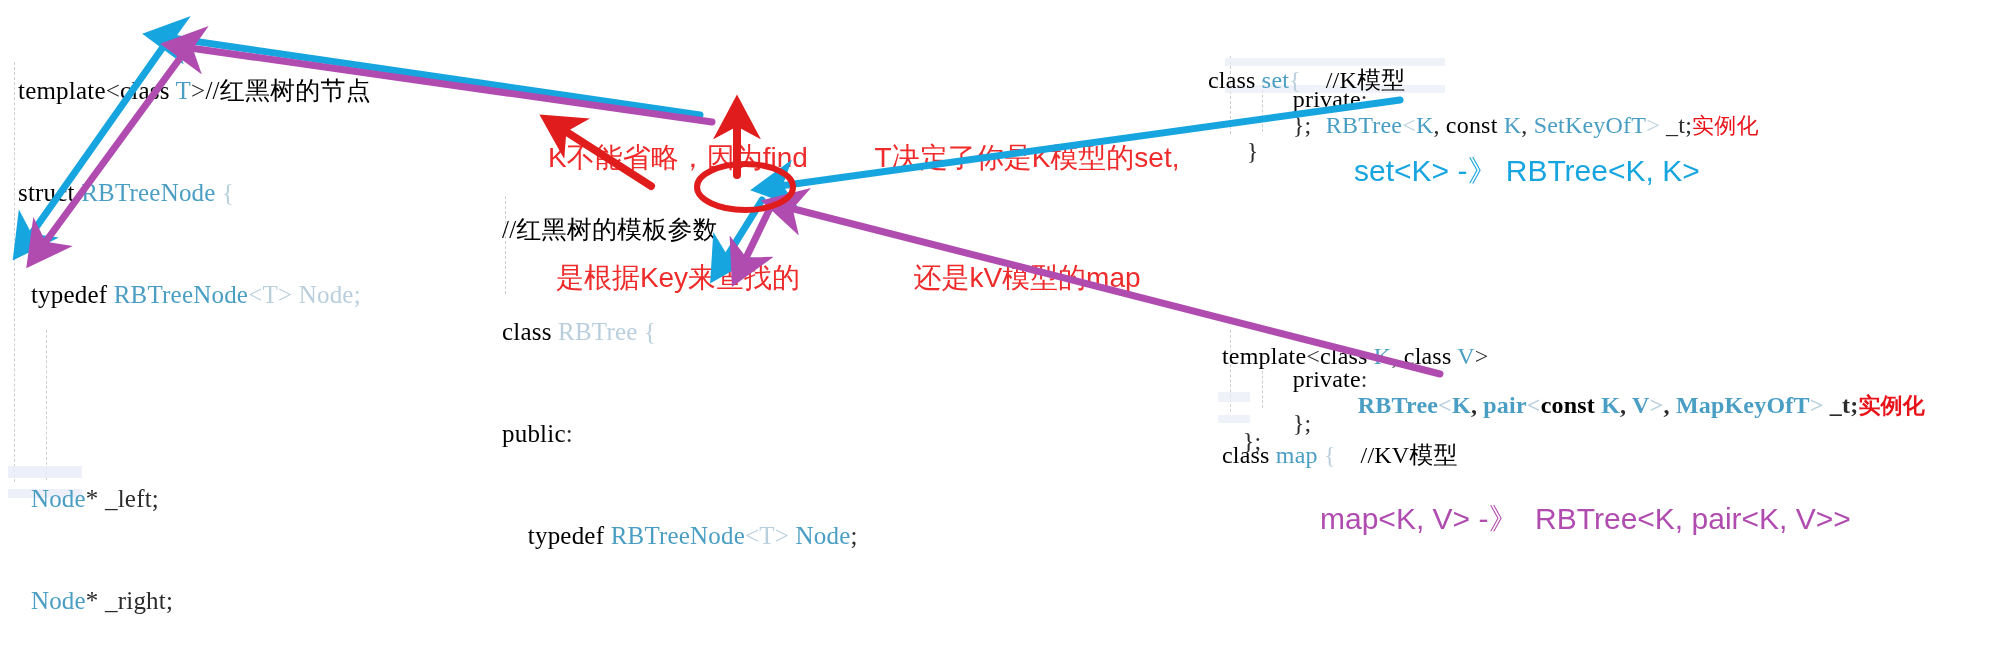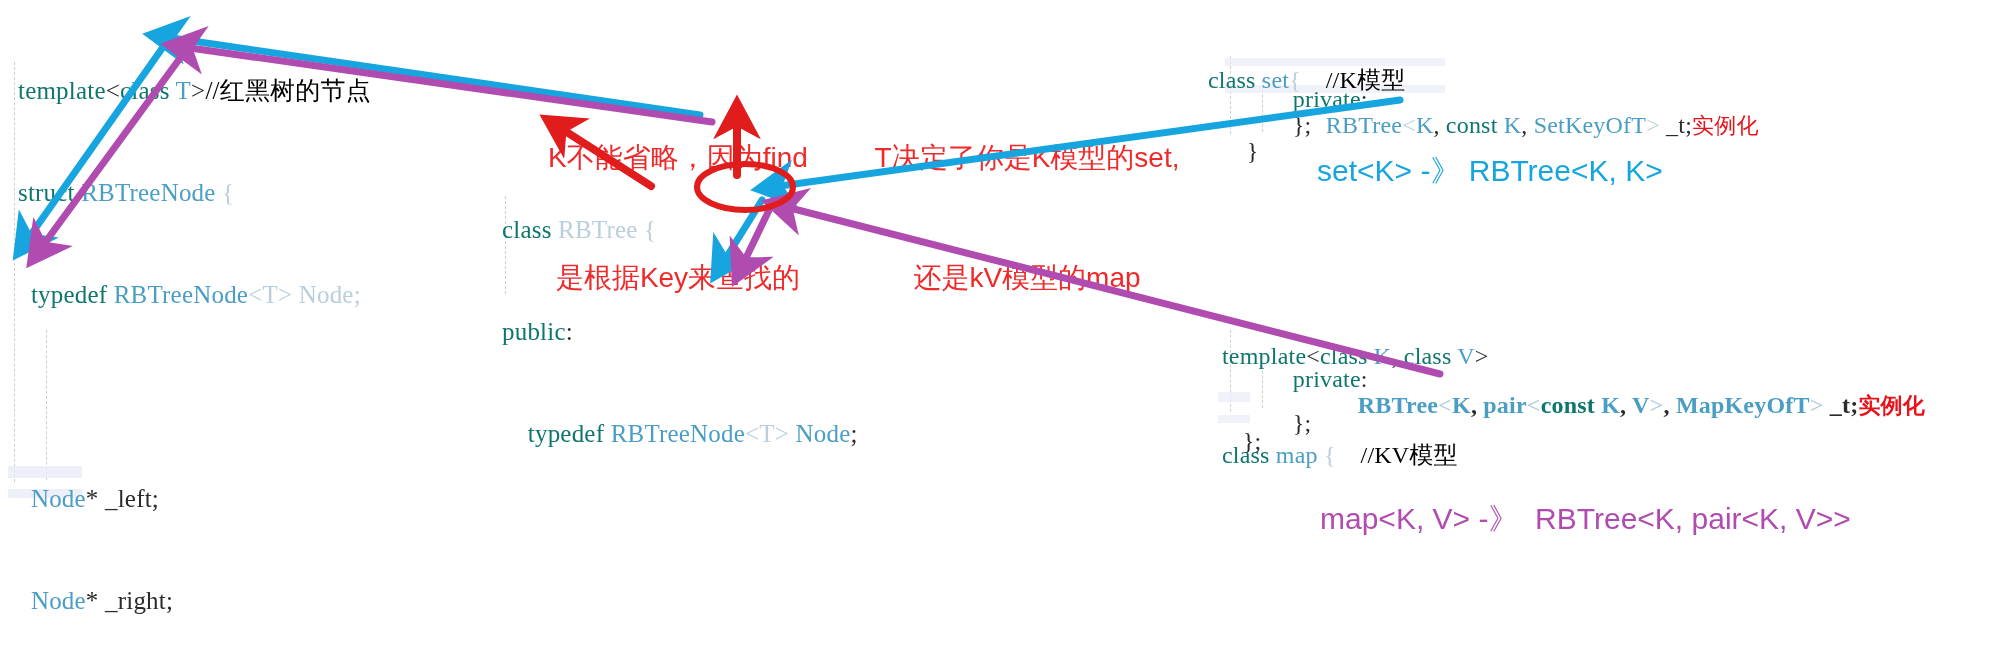--- a/index.html
+++ b/index.html
@@ -13,21 +13,21 @@
   .code{
     position:absolute;
     font-family:"Liberation Serif",serif;
     font-size:25px;
     line-height:34px;
     white-space:pre;
     color:#7ba7c7;
     letter-spacing:.2px;
   }
   .code.small{font-size:24px;line-height:33px;}
-  .kw{color:#0f766e;}
+  .kw{color:#000000;}
   .type{color:#4a9ec4;}
   .plain{color:#2b2b2b;}
   .cmt{color:#000000;}
   .red{color:#e8131a;font-family:"Liberation Sans",sans-serif;font-size:22px;}
   .dim{color:#b9cfdd;}
 
   
   .guide{position:absolute;border-left:1px dashed #cfcfcf;}
 
   
@@ -80,20 +80,21 @@
     
     
     
     
     
     
     
   </div>
 
   <div class="code" style="left:502px;top:145px;">
+    <div><span class="cmt">//红黑树的模板参数</span></div>
     <div><span class="kw">class</span> <span class="dim">RBTree</span> <span class="dim">{</span></div>
     <div><span class="kw">public</span><span class="plain">:</span></div>
     <div>    <span class="kw">typedef</span> <span class="type">RBTreeNode</span><span class="dim">&lt;T&gt;</span> <span class="type">Node</span><span class="plain">;</span></div>
     
   </div>
 
   <div class="code small" style="left:1222px;top:-2px;">
     <div style="margin-left:-14px;"><span class="kw">class</span> <span class="type">set</span><span class="dim">{</span>    <span class="cmt">//K模型</span></div>
   </div>
   <div class="code small" style="left:1268px;top:50px;">
@@ -129,21 +130,21 @@
   <div class="ann ann-red" style="left:533px;top:58px;text-align:center;width:290px;">
     <div>K不能省略，因为find</div>
     <div>是根据Key来查找的</div>
   </div>
 
   <div class="ann ann-red" style="left:862px;top:58px;text-align:center;width:330px;">
     <div>T决定了你是K模型的set,</div>
     <div>还是kV模型的map</div>
   </div>
 
-  <div class="ann ann-blue" style="left:1317px;top:152px;">set&lt;K&gt; -》 RBTree&lt;K, K&gt;</div>
+  <div class="ann ann-blue" style="left:1354px;top:152px;">set&lt;K&gt; -》 RBTree&lt;K, K&gt;</div>
 
   <div class="ann ann-purple" style="left:1320px;top:500px;">map&lt;K, V&gt; -》  RBTree&lt;K, pair&lt;K, V&gt;&gt;</div>
 
   <svg class="overlay" viewBox="0 0 1997 664" xmlns="http://www.w3.org/2000/svg">
     <defs>
       <marker id="ah-blue" markerWidth="7" markerHeight="7" refX="2.2" refY="3.5" orient="auto">
         <path d="M0,0 L6.5,3.5 L0,7 L1.8,3.5 Z" fill="#17a5e0"></path>
       </marker>
       <marker id="ah-purple" markerWidth="7" markerHeight="7" refX="2.2" refY="3.5" orient="auto">
         <path d="M0,0 L6.5,3.5 L0,7 L1.8,3.5 Z" fill="#b04bb0"></path>

